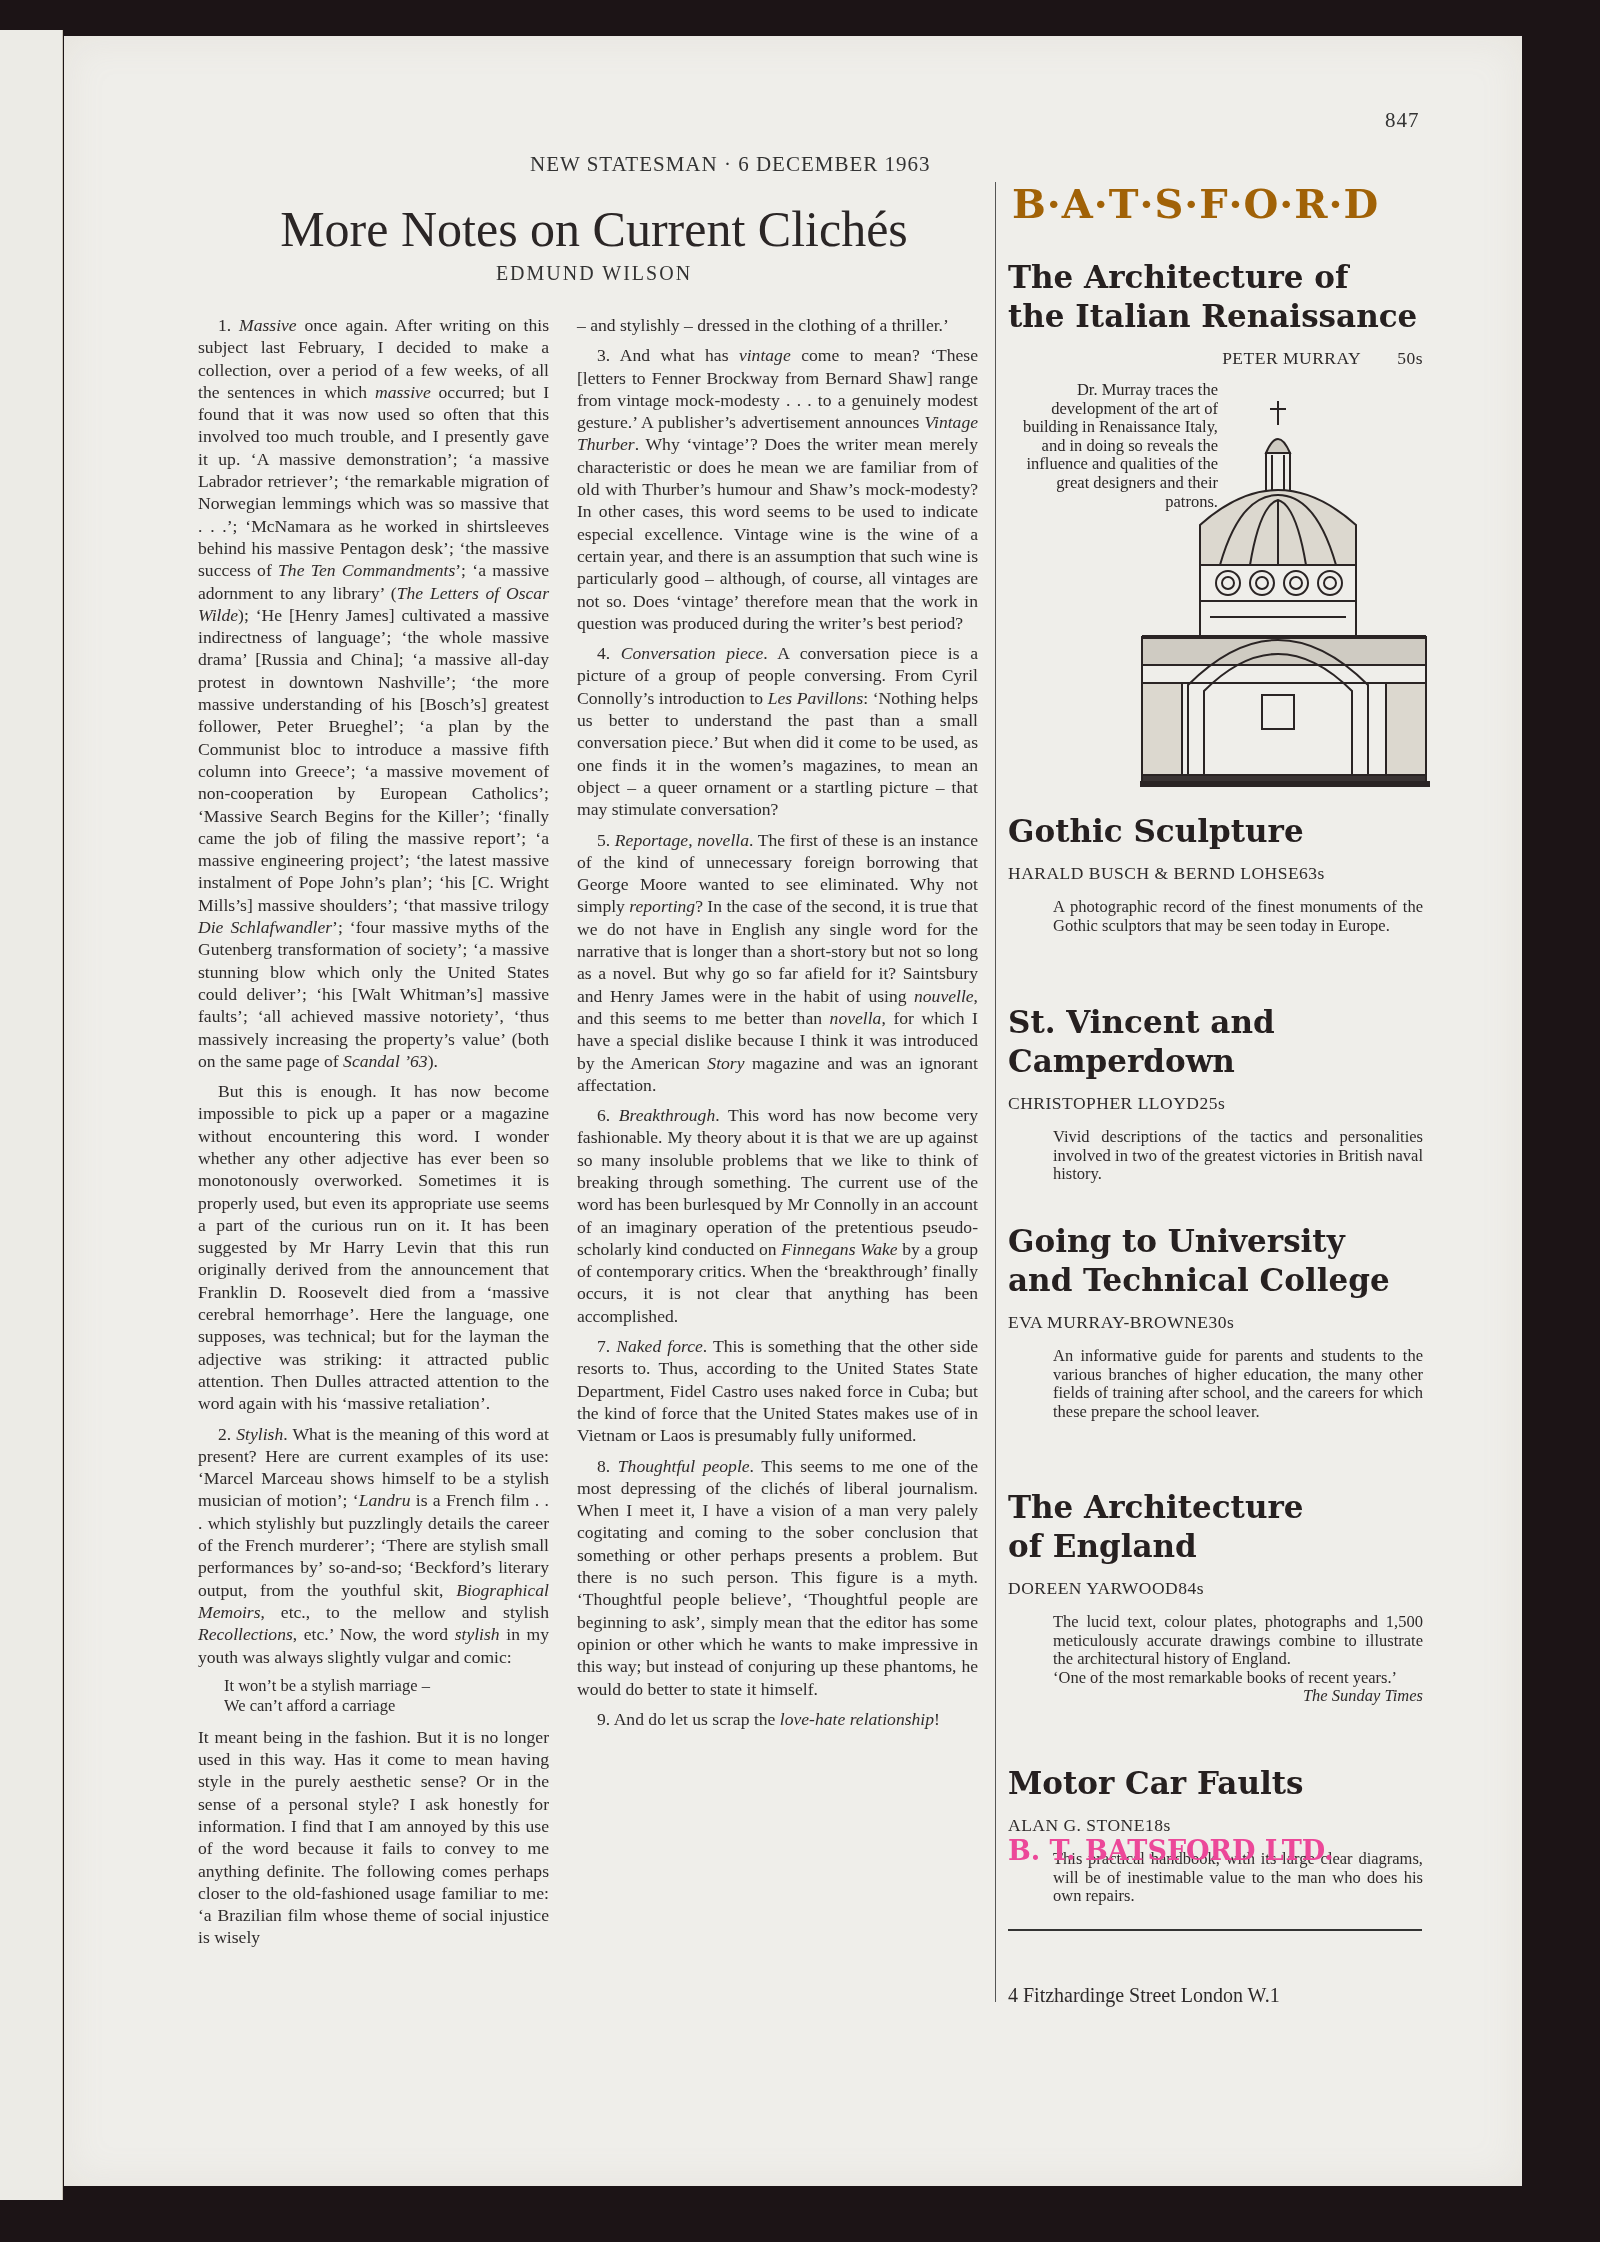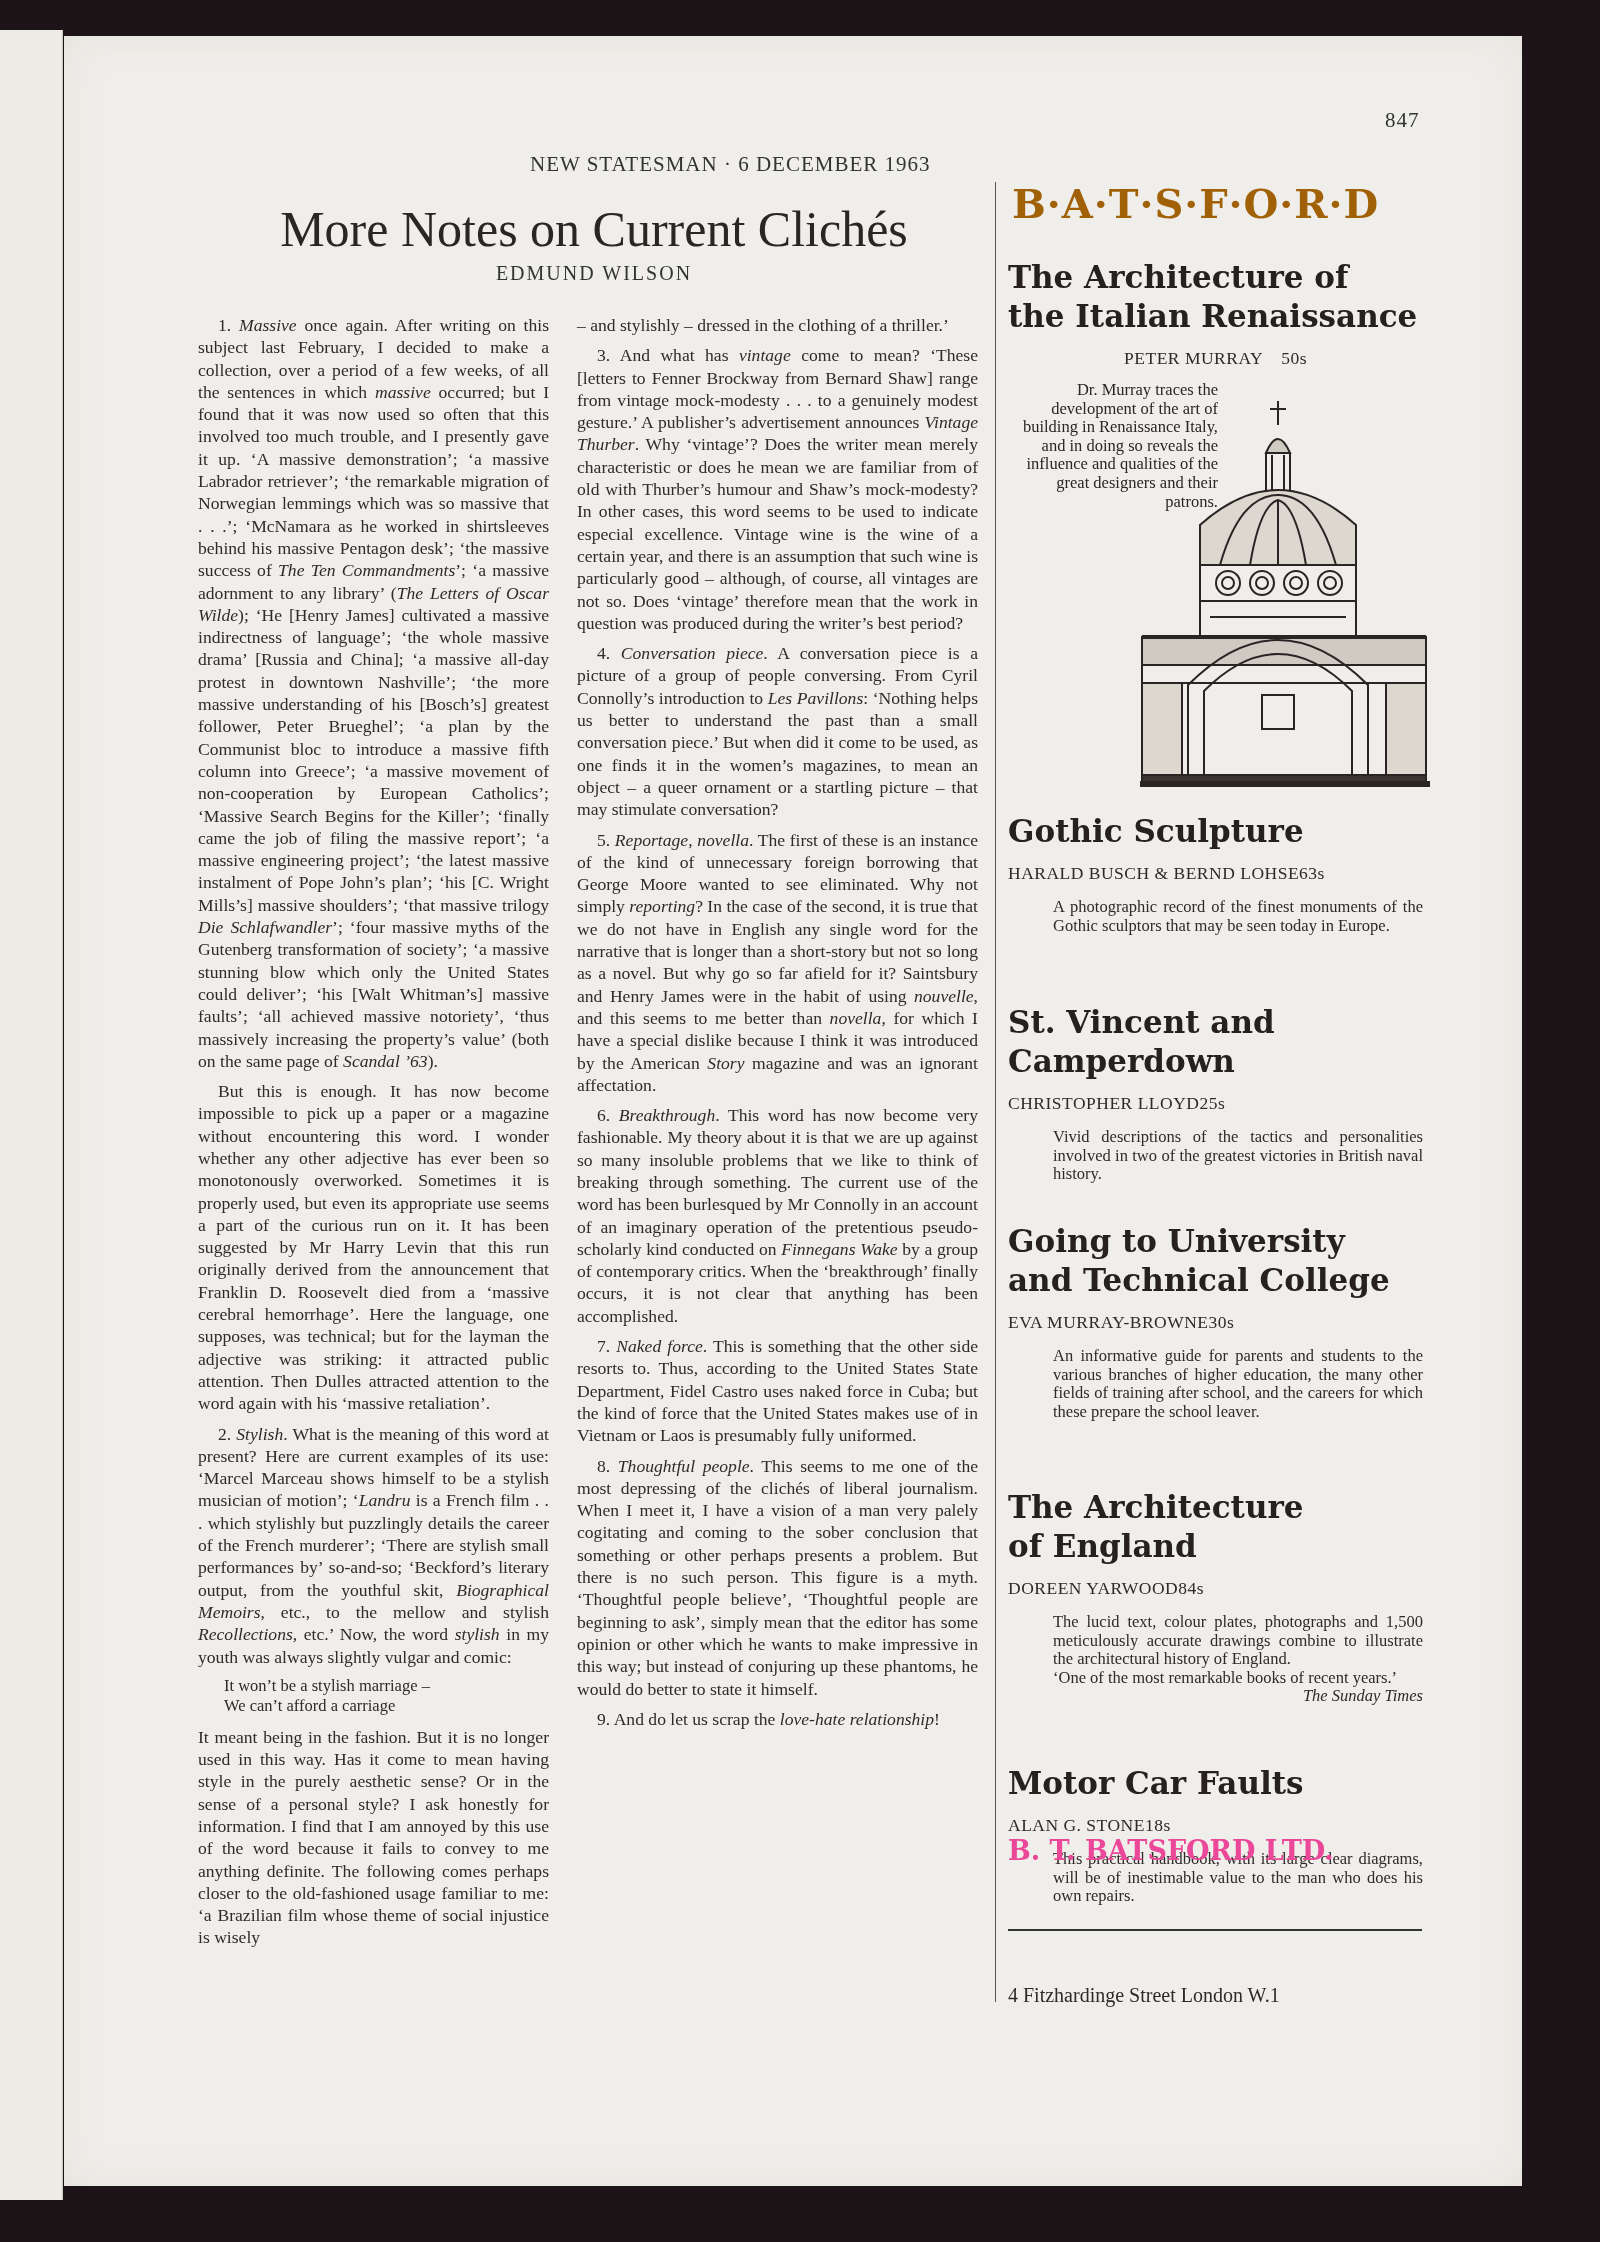--- a/index.html
+++ b/index.html
@@ -57,21 +57,21 @@
     font-size: 40px; letter-spacing: 1px; color: #a16207; white-space: nowrap;
   }
   .book-title {
     font-family: "DejaVu Serif", serif; font-weight: bold;
     font-size: 31px; line-height: 39px; color: #262020; margin: 0;
   }
   .author-line {
     display: flex; 
     font-size: 17.5px; letter-spacing: 0.5px; color: #2e2a2a; margin-top: 12px;
   }
-  .author-line.inline { justify-content: center; gap: 18px; }
+  .author-line.inline { justify-content: flex-end; gap: 36px; }
   .blurb {
     font-size: 16.5px; line-height: 18.5px; color: #2e2a2a;
     margin: 14px 0 0 45px; text-align: justify;
   }
   .blurb .quote-src { display: block; text-align: right; font-style: italic; margin-top: 0; }
   .blurb-left { font-size: 16.5px; line-height: 18.6px; margin-top: 12px; width: 210px; text-align: right; }
 
   .illustration { position: absolute; left: 1140px; top: 395px; width: 290px; height: 392px; }
 
   .footer-rule { position: absolute; left: 1008px; top: 1929px; width: 414px; height: 2px; background: #333; }

